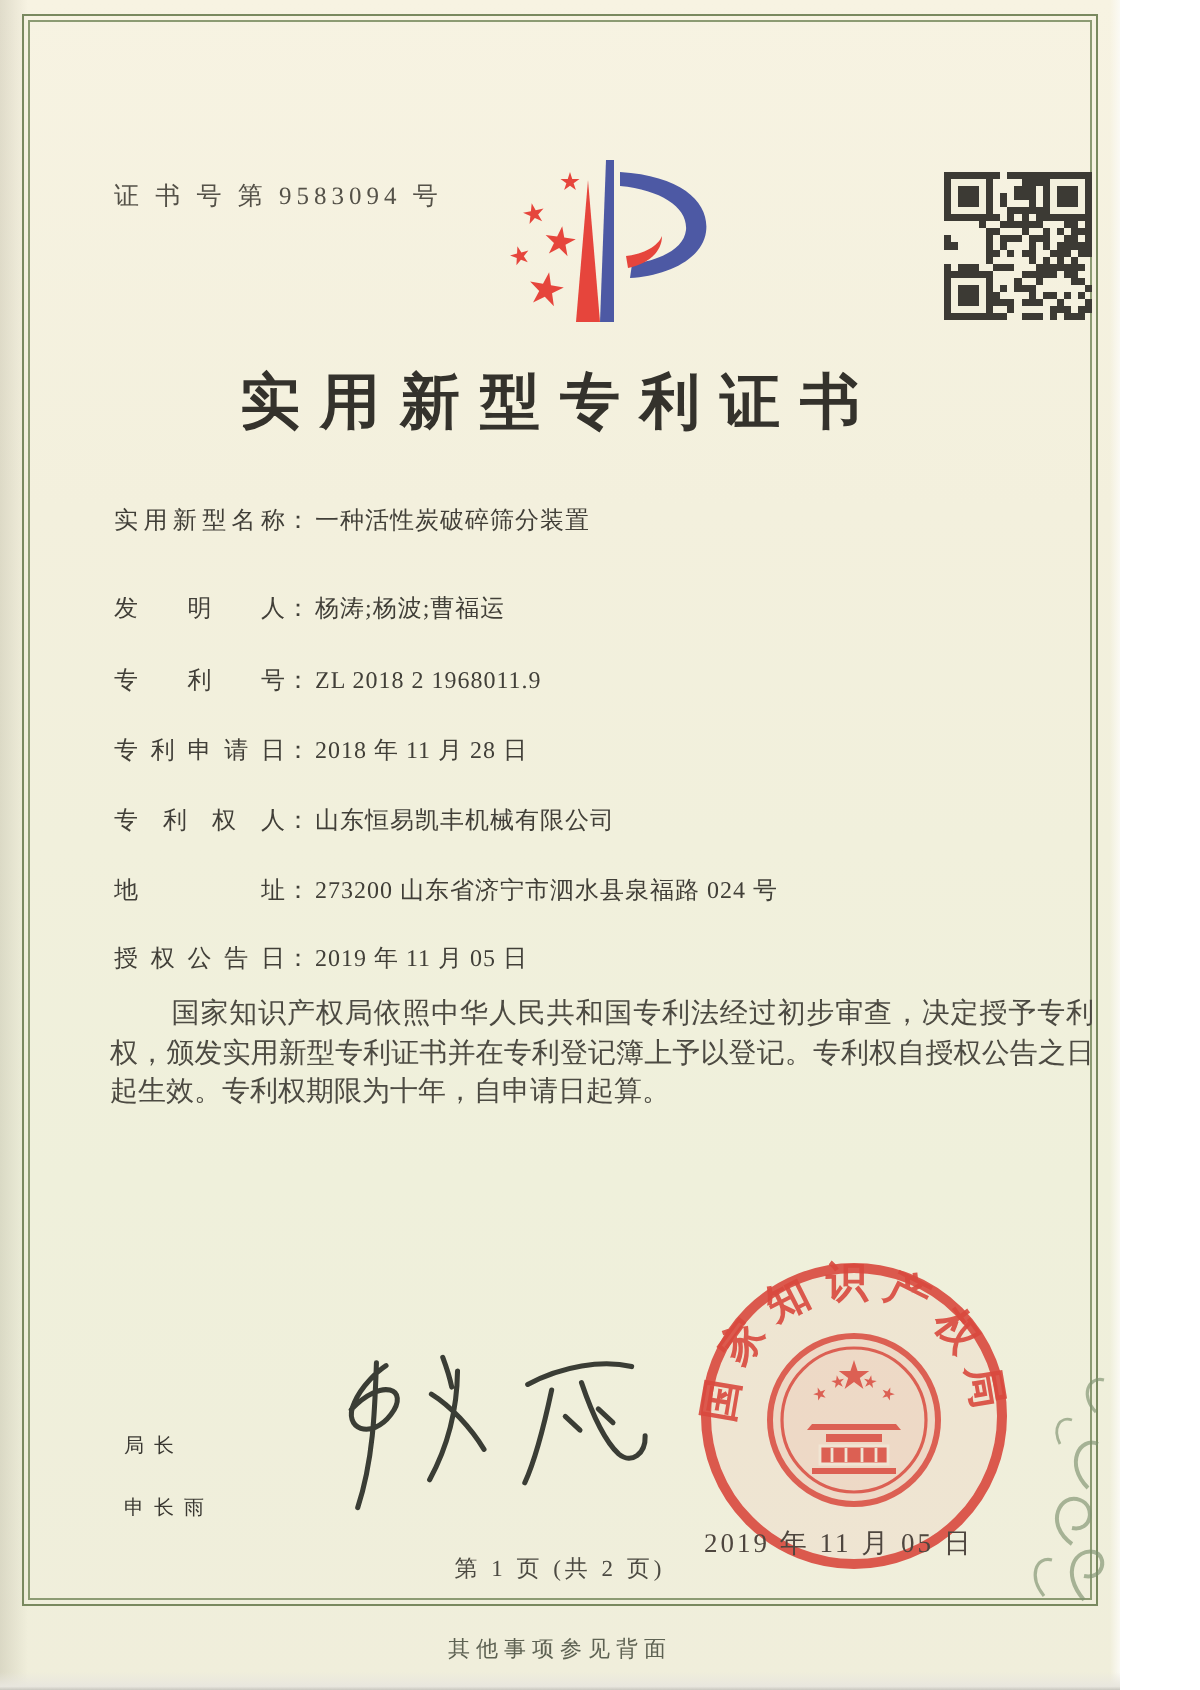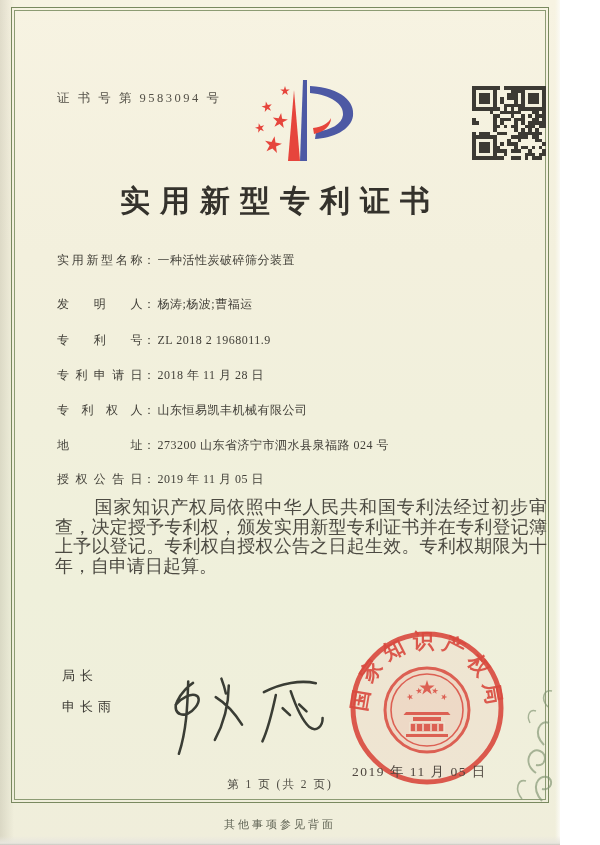--- a/index.html
+++ b/index.html
@@ -26,25 +26,25 @@
   .qr{position:absolute;left:472px;top:86px;width:74px;height:74px;}
   .title{position:absolute;left:0;top:181px;width:100%;text-align:center;
     font-size:30px;font-weight:bold;letter-spacing:10px;color:#34322c;white-space:nowrap;}
   
   .field{position:absolute;left:57px;font-size:12px;color:#413f38;white-space:nowrap;letter-spacing:.5px;}
   .flabel{display:inline-block;width:86px;text-align:justify;text-align-last:justify;vertical-align:bottom;}
   .colon{display:inline-block;}
   .fvalue{display:inline-block;margin-left:2px;}
   .field2{position:absolute;left:308px;font-size:13.5px;color:#413f38;white-space:nowrap;letter-spacing:.5px;}
   
-  .legal{position:absolute;left:55px;top:498px;width:492px;font-size:18px;line-height:19.5px;
+  .legal{position:absolute;left:55px;top:498px;width:492px;font-size:14px;line-height:19.5px;
     color:#4c4a42;text-align:justify;}
   .legal p{margin:0;text-indent:2.2em;}
   
-  .officer{position:absolute;left:62px;top:660px;font-size:13px;letter-spacing:5px;color:#3a3832;line-height:31px;}
+  .officer{position:absolute;left:62px;top:708px;font-size:10px;letter-spacing:5px;color:#3a3832;line-height:31px;}
   .signature{position:absolute;left:146px;top:666px;transform:rotate(-2deg);}
   
   .seal{position:absolute;left:342px;top:626px;}
   .seal-date{position:absolute;left:352px;top:763px;font-size:13.5px;letter-spacing:1.5px;color:#4e463f;white-space:nowrap;}
   
   .page-ind{position:absolute;left:0;top:777px;width:100%;text-align:center;font-size:11.5px;letter-spacing:2px;color:#4c4a42;}
   .back-note{position:absolute;left:0;top:817px;width:100%;text-align:center;font-size:11px;letter-spacing:3px;color:#5e6253;}
   .ornament{position:absolute;right:6px;bottom:38px;opacity:.65;}
 </style>
 </head>

